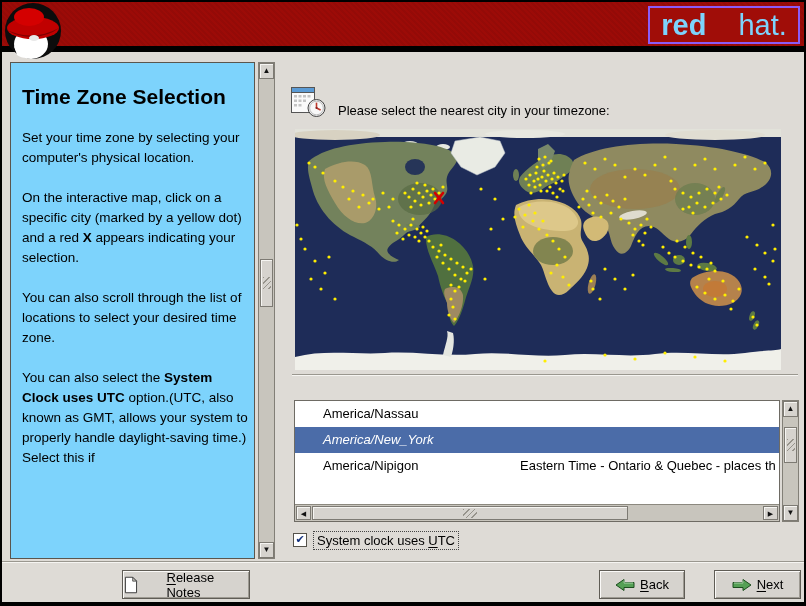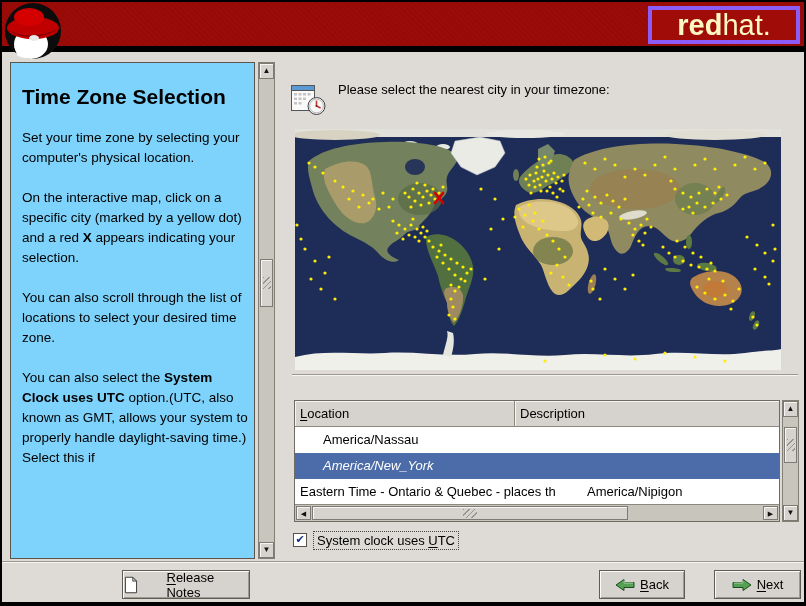--- a/index.html
+++ b/index.html
@@ -7,24 +7,24 @@
   body { font-family: "Liberation Sans", "DejaVu Sans", sans-serif; }
   .window { position:relative; width:806px; height:606px; background:#dedbd6;
             border:2px solid #000; border-bottom:4px solid #000; overflow:hidden; }
 
   
   .header { position:absolute; left:0; top:0; right:0; height:44px; background:#9c0b07;
             background-image:repeating-linear-gradient(45deg, rgba(0,0,0,.05) 0 2px, transparent 2px 4px); }
   .header-strip { position:absolute; left:0; top:44px; right:0; height:6px; background:#000; }
   .logo { position:absolute; left:2px; top:0; width:58px; height:60px; z-index:5; }
   .brand { position:absolute; right:4px; top:4px; width:152px; height:38px; background:#a00d08;
-           border:4px solid #8b5cf6; display:flex; align-items:center; justify-content:center;
-           color:#fef9c3; font-size:29px; line-height:1; }
+           border:2px solid #8b5cf6; display:flex; align-items:center; justify-content:center;
+           color:#7dd3fc; font-size:29px; line-height:1; }
   .brand .b1 { font-weight:bold; }
-  .brand .b2 { font-weight:normal; }
+  .brand .b2 { font-weight:normal;padding-left:32px; }
 
   
   .help-panel { position:absolute; left:8px; top:60px; width:245px; height:497px; background:#7dd3fc;
                 border:1px solid #5a564e; padding:20px 3px 0 11px; overflow:hidden;
                 font-size:13.5px; line-height:20px; color:#000; }
   .help-title { font-size:21px; font-weight:bold; line-height:27px; margin-bottom:18px; }
   .help-panel p { margin:0 0 20px 0; }
 
   
   .vsb { position:absolute; width:17px; border:1px solid #827f77; background:#c8c5bd; }
@@ -34,21 +34,21 @@
   .sb-btn.up { top:0; }
   .sb-btn.down { bottom:0; }
   .sb-thumb { position:absolute; left:1px; width:13px; background:#d6d3ce; border:1px solid #7d7a73;
               box-shadow:inset 1px 1px 0 #f6f5f2; }
   .grip-v { position:absolute; left:2px; top:50%; margin-top:-6px; width:8px; height:12px;
             background:repeating-linear-gradient(135deg,#97948c 0 1px, transparent 1px 4px); }
   .grip-h { position:absolute; top:2px; left:50%; margin-left:-7px; width:14px; height:9px;
             background:repeating-linear-gradient(135deg,#97948c 0 1px, transparent 1px 4px); }
 
   
-  .prompt-row { position:absolute; left:288px; top:80px; height:36px; display:flex; align-items:flex-start; }
+  .prompt-row { position:absolute; left:288px; top:80px; height:36px; display:flex; align-items:flex-end; }
   .prompt-label { margin-left:12px; font-size:13px; color:#000; }
 
   
   .map-wrap { position:absolute; left:293px; top:127px; width:486px; height:241px; }
   .divider { position:absolute; left:290px; top:372px; width:506px; height:2px;
              border-top:1px solid #9a978f; border-bottom:1px solid #f6f5f2; }
   .footer-sep { position:absolute; left:0; right:0; top:559px; height:2px;
              border-top:1px solid #9a978f; border-bottom:1px solid #f6f5f2; }
 
   
@@ -446,35 +446,31 @@
       <g>
           <line x1="140" y1="64" x2="148" y2="74" stroke="#d40000" stroke-width="2.6" stroke-linecap="round"></line>
           <line x1="148" y1="64" x2="140" y2="74" stroke="#d40000" stroke-width="2.6" stroke-linecap="round"></line>
         </g>
     </svg>
   </div>
 
   <div class="divider"></div>
 
   <div class="tz-table">
-    <div class="tz-head">
-      <div class="hcell loc"><u>L</u>ocation</div>
-      <div class="hcell desc">Description</div>
-    </div>
     <div>
         <div class="tz-row">
           <div class="cell loc">America/Nassau</div>
           <div class="cell desc"></div>
         </div>
         <div class="tz-row selected" style="background: rgb(75, 108, 168);">
           <div class="cell loc">America/New_York</div>
         </div>
         <div class="tz-row">
+          <div class="cell loc">America/Nipigon</div>
           <div class="cell desc">Eastern Time - Ontario &amp; Quebec - places th</div>
-          <div class="cell loc">America/Nipigon</div>
         </div>
       </div>
     <div class="hscroll">
       <div class="hs-btn left">◀</div>
       <div class="hs-thumb">
           <div class="grip-h"></div>
         </div>
       <div class="hs-btn right">▶</div>
     </div>
   </div>

